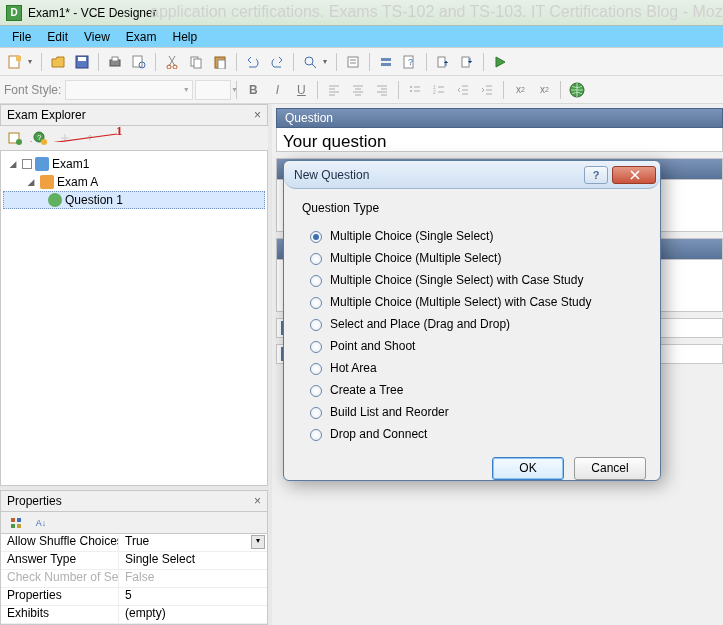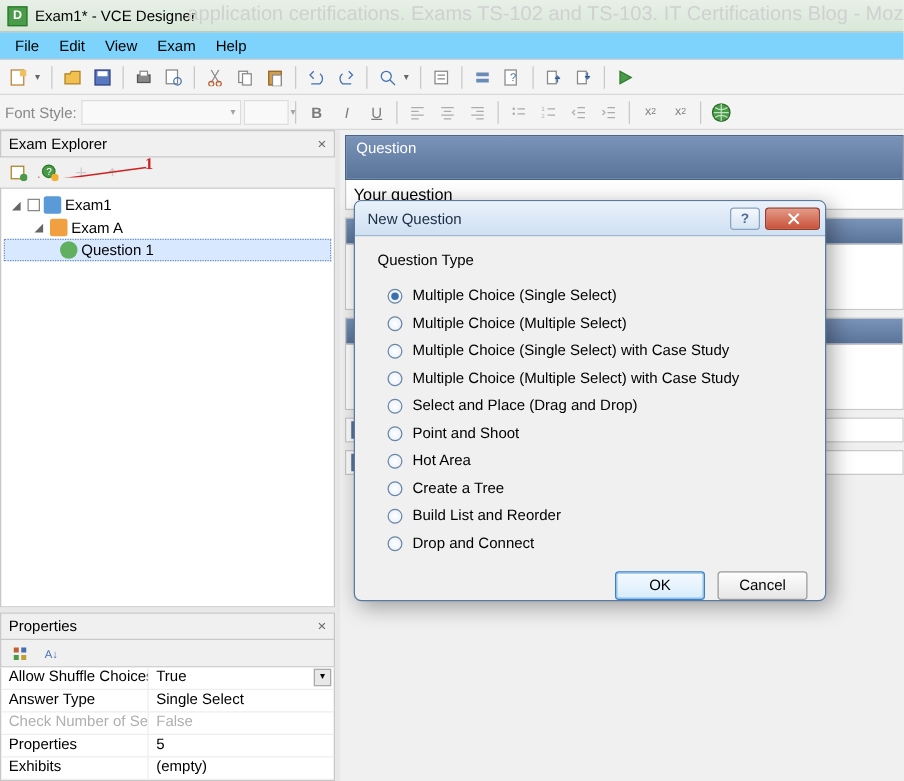--- a/index.html
+++ b/index.html
@@ -135,33 +135,33 @@
     background: #fff;
     border: 1px solid #c8c8c8; border-top: none;
   }
   .pg-row { display: flex; height: 18px; border-bottom: 1px solid #eee; }
   .pg-row.dis { color: #b0b0b0; }
   .pg-k { width: 118px; padding-left: 6px; border-right: 1px solid #eee; overflow: hidden; white-space: nowrap; }
   .pg-v { flex: 1; padding-left: 6px; position: relative; }
   .pg-dd { position: absolute; right: 2px; top: 1px; width: 14px; height: 14px; background: #e8e8e8; border: 1px solid #aaa; font-size: 8px; text-align: center; }
   
   .q-header {
-    height: 36px;
+    height: 20px;
     background: linear-gradient(#7a93b8, #5a7398);
     color: #fff;
     padding: 2px 8px;
     border: 1px solid #4a6388;
   }
   .q-input {
     background: #fff;
     border: 1px solid #c8c8c8;
     border-top: none;
     padding: 4px 6px;
     height: 24px;
-    font-size: 13px;
+    font-size: 17px;
   }
   .r-section {
     margin-top: 6px;
     border: 1px solid #c8c8c8;
     background: #f4f4f4;
   }
   .r-section .bar { height: 20px; background: linear-gradient(#7a93b8, #5a7398); }
   .r-section .body { background: #fff; height: 52px; border-top: 1px solid #c8c8c8; }
   .r-mini { height: 20px; border: 1px solid #c8c8c8; background: #fff; margin-top: 6px; display:flex; align-items:center; padding-left:4px; }
   .r-mini .tag { width:14px; height:14px; background:#5a7398; color:#fff; font-size:10px; text-align:center; }
@@ -175,20 +175,21 @@
     box-shadow: 4px 4px 18px rgba(0,0,0,0.35);
     border-radius: 6px;
     overflow: hidden;
   }
   .dlg-title {
     height: 28px;
     background: linear-gradient(#eaf2fb, #cfe0f2);
     display: flex; align-items: center;
     padding: 0 4px 0 10px;
     border-bottom: 1px solid #a0b8d0;
+    border-radius: 12px;
   }
   .dlg-title .t { flex: 1; color: #20304a; }
   .dlg-help {
     width: 24px; height: 18px;
     background: linear-gradient(#f4f8fc,#d6e4f2);
     border: 1px solid #8aa4c2; border-radius: 3px;
     color: #4a6a90; font-weight: bold; text-align: center; font-size: 11px;
     margin-right: 4px; line-height: 16px;
   }
   .dlg-close {

